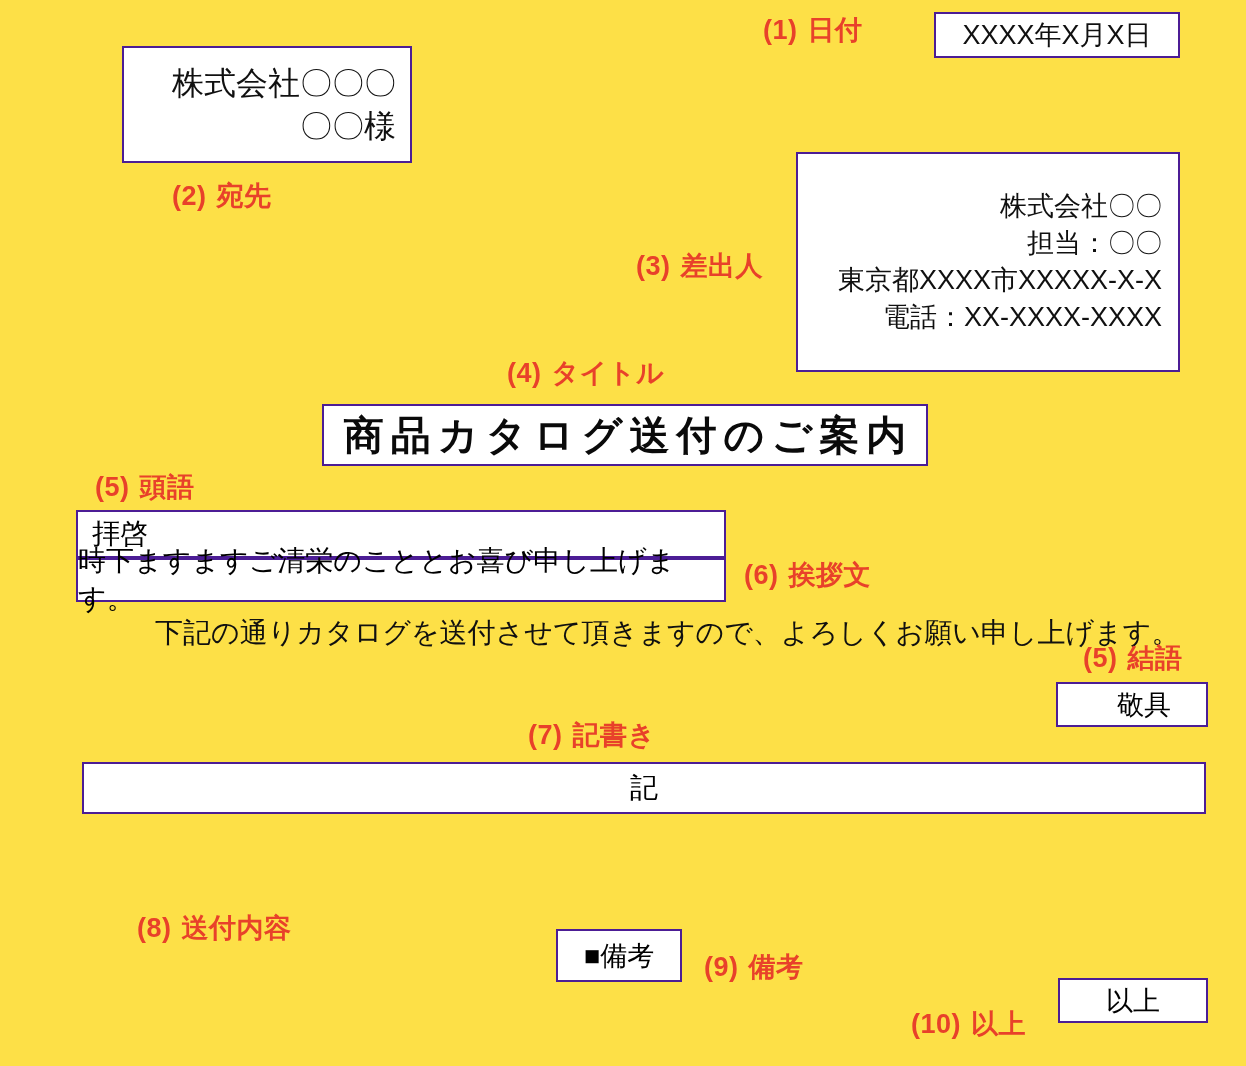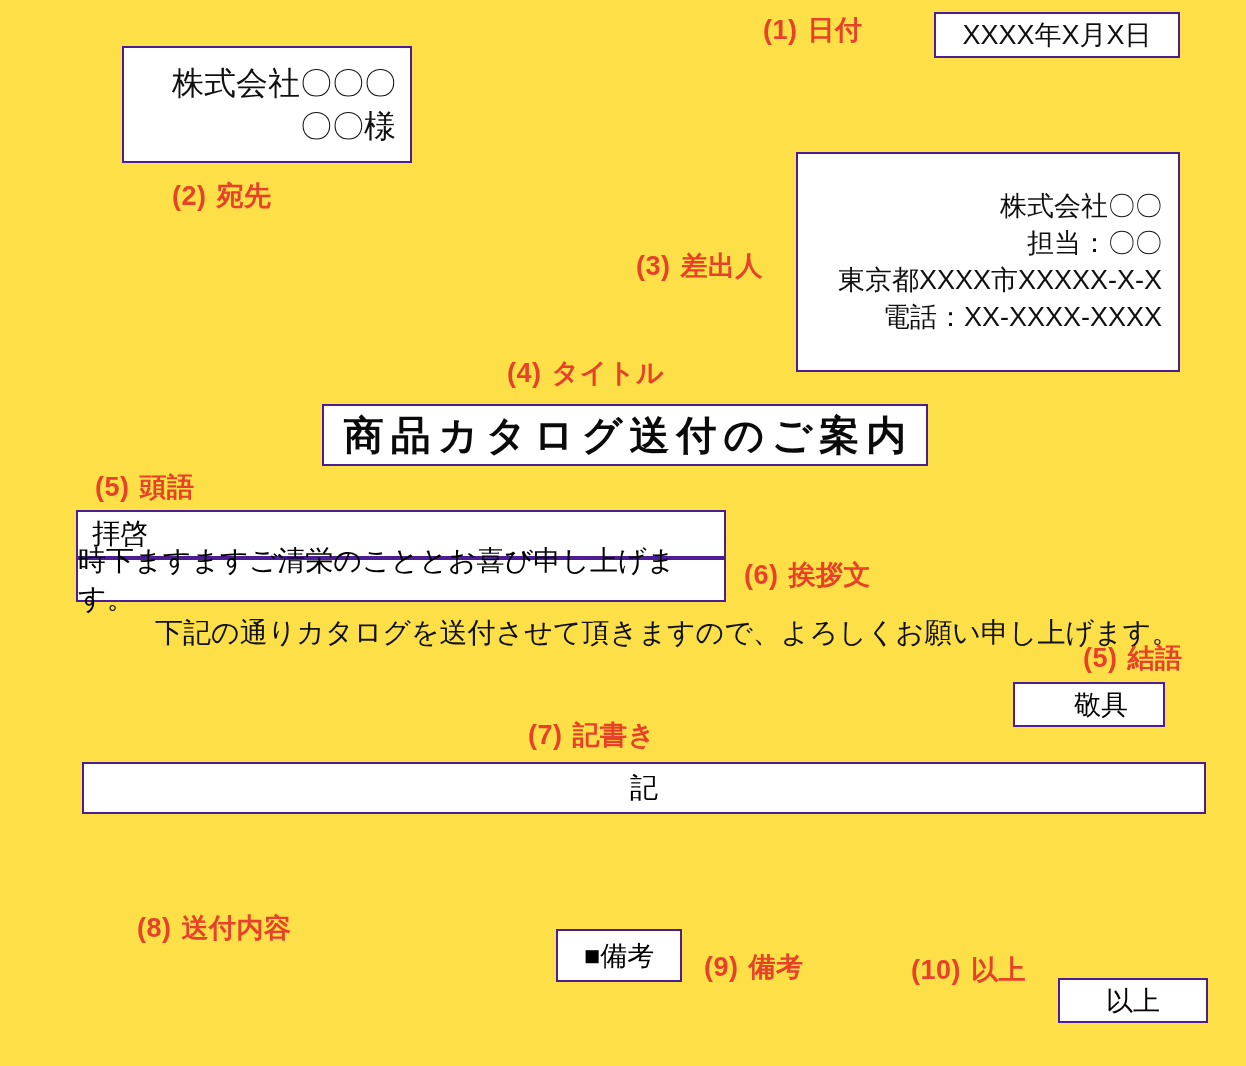--- a/index.html
+++ b/index.html
@@ -144,21 +144,21 @@
   </div>
   <div class="ann" style="left:744px; top:562px;">
     <span class="num">(6)</span><span>挨拶文</span>
   </div>
 
   <div class="doc tx-28" style="left:114px; top:614px;margin-left:41px;">下記の通りカタログを送付させて頂きますので、よろしくお願い申し上げます。</div>
 
   <div class="ann" style="left:1083px; top:645px;">
     <span class="num">(5)</span><span>結語</span>
   </div>
-  <div class="rbox flexcenter" style="left:1013px; top:682px; width:152px; height:45px;padding-left:24px;">
+  <div class="rbox flexcenter" style="left:1056px; top:682px; width:152px; height:45px;padding-left:24px;">
     <span class="tx-27">敬具</span>
   </div>
 
   <div class="ann" style="left:528px; top:722px;">
     <span class="num">(7)</span><span>記書き</span>
   </div>
   <div class="rbox flexcenter" style="left:82px; top:762px; width:1124px; height:52px;">
     <span class="tx-28">記</span>
   </div>
 
@@ -169,17 +169,17 @@
   <div class="rbox flexcenter" style="left:556px; top:929px; width:126px; height:53px;">
     <span class="tx-27 sqmark">■備考</span>
   </div>
   <div class="ann" style="left:704px; top:954px;">
     <span class="num">(9)</span><span>備考</span>
   </div>
 
   <div class="rbox flexcenter" style="left:1058px; top:978px; width:150px; height:45px;">
     <span class="tx-27">以上</span>
   </div>
-  <div class="ann" style="left:911px; top:957px;">
+  <div class="ann" style="left:911px; top:1011px;">
     <span class="num">(10)</span><span>以上</span>
   </div>
 
 </div>
 
 </body></html>

